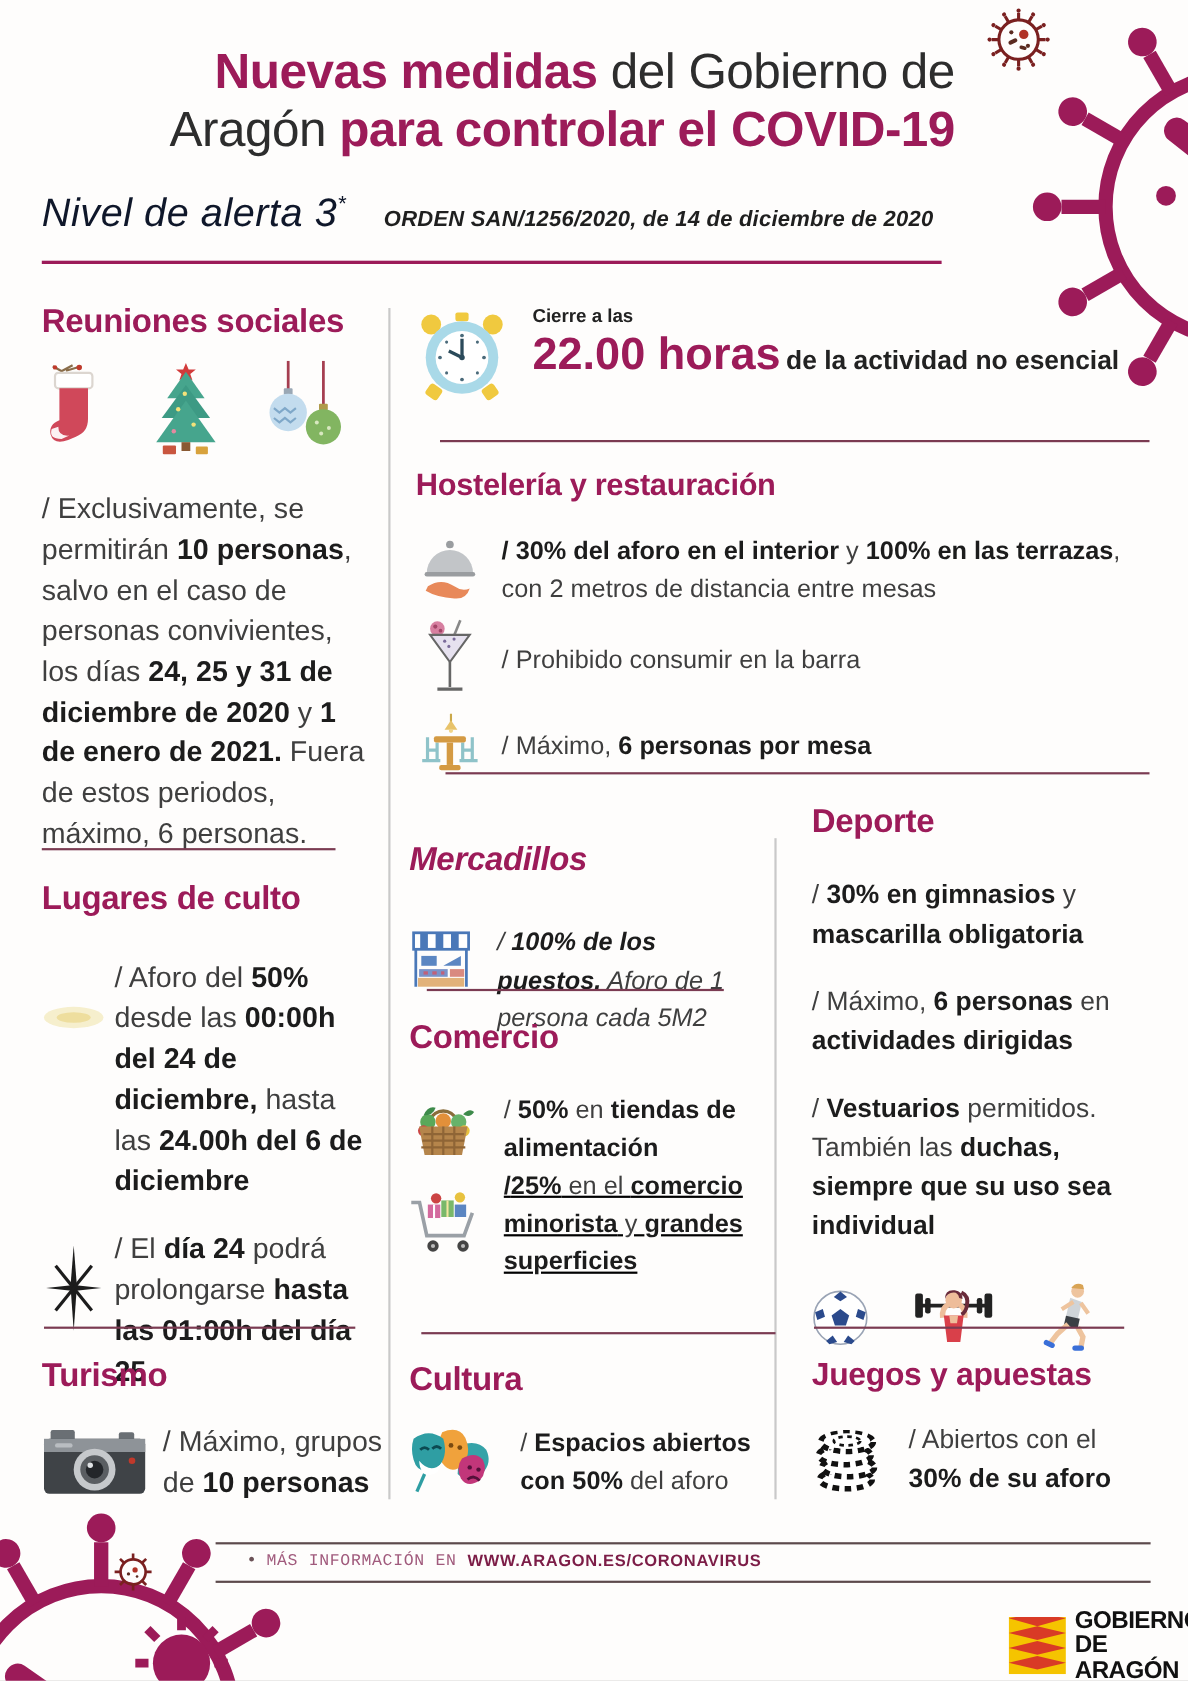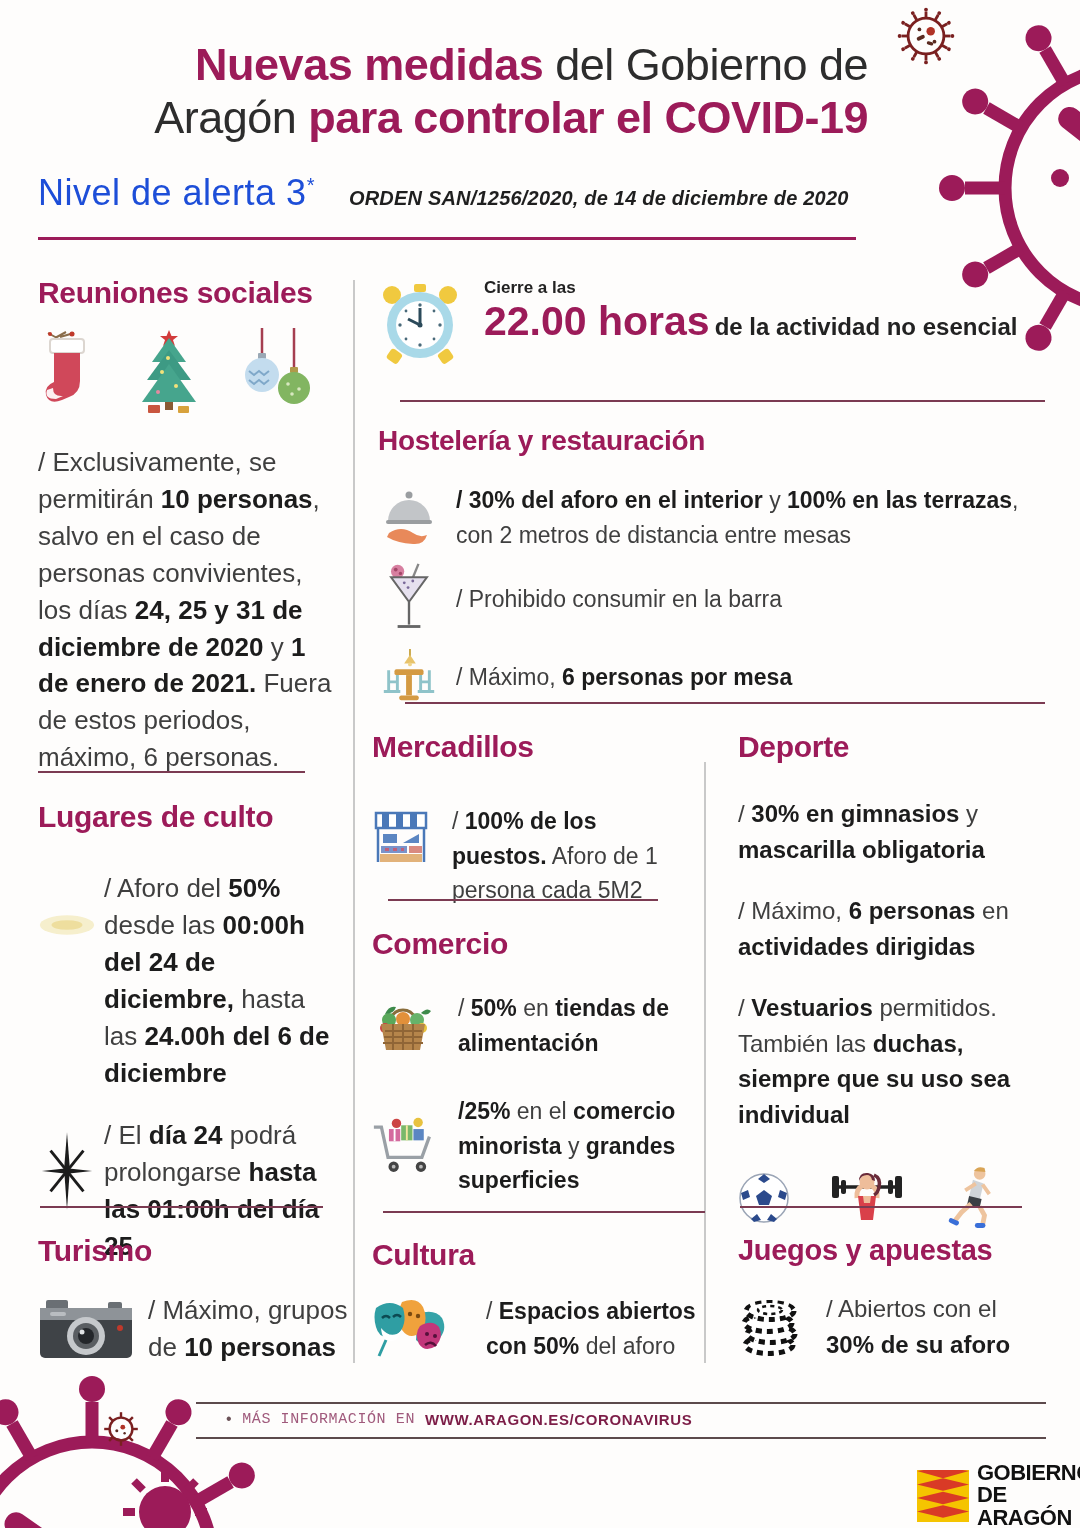--- a/index.html
+++ b/index.html
@@ -11,21 +11,21 @@
     --footline:#5c4a4c;
   }
   *{margin:0;padding:0;box-sizing:border-box;}
   body{background:#888;font-family:"Liberation Sans","DejaVu Sans",sans-serif;}
   .page{position:relative;width:1080px;height:1528px;background:#fefdfc;overflow:hidden;margin:0 auto;}
   .abs{position:absolute;}
   
   .title{font-size:45px;line-height:1.18;font-weight:400;color:#2d2d2d;letter-spacing:-0.5px;text-align:right;}
   .title b{color:var(--accent);font-weight:700;}
   .subrow{display:flex;align-items:baseline;gap:34px;}
-  .alert{font-size:36px;color:#1d4ed8;font-weight:400;letter-spacing:0.5px;}
+  .alert{font-size:36px;color:#0f172a;font-weight:400;letter-spacing:0.5px;font-style:italic;}
   .alert sup{font-size:20px;}
   .order{font-size:20px;font-style:italic;color:#1f1f1f;font-weight:700;letter-spacing:0.2px;}
   .rule{background:var(--accent);height:3px;}
   .hline{background:var(--divider);height:2px;}
   .vline{background:var(--coldiv);width:2px;}
   .fline{background:var(--footline);height:2px;}
   
   .h2{font-size:30px;font-weight:700;color:var(--accent);letter-spacing:-0.3px;}
   .h2.small{font-size:28px;}
   
@@ -488,21 +488,21 @@
           <rect x="29" y="27" width="6" height="21" fill="#d49a43"></rect>
           <rect x="22" y="48" width="20" height="5" rx="2" fill="#d49a43"></rect>
         </svg>
       </span>
       <span class="txt"><span>/  Máximo, </span><b>6 personas por mesa</b></span>
     </div>
   </div>
 
   <div class="abs hline" style="left:405px;top:702px;width:640px;"></div>
 
-  <div class="abs" style="left:372px;top:730px;width:320px;">
+  <div class="abs" style="left:372px;top:765px;width:320px;font-style:italic;">
     <div class="h2">Mercadillos</div>
     <div class="item" style="margin-top:40px;gap:22px;align-items:flex-start;">
       <span class="icncol" style="width:58px;margin-top:6px;">
         <svg width="56" height="56" viewBox="0 0 56 56">
           <rect x="3" y="3" width="50" height="15" fill="#fff" stroke="#4a78b8" stroke-width="2.5"></rect>
           <rect x="9" y="3" width="7" height="15" fill="#4a78b8"></rect>
           <rect x="23" y="3" width="7" height="15" fill="#4a78b8"></rect>
           <rect x="37" y="3" width="7" height="15" fill="#4a78b8"></rect>
           <line x1="5" y1="18" x2="5" y2="52" stroke="#4a78b8" stroke-width="2.5"></line>
           <line x1="51" y1="18" x2="51" y2="52" stroke="#4a78b8" stroke-width="2.5"></line>
@@ -535,21 +535,21 @@
           <circle cx="30" cy="21" r="7" fill="#e2903a"></circle>
           <circle cx="12" cy="30" r="5" fill="#cc4444"></circle>
             <circle cx="49" cy="30" r="5" fill="#e8c23f"></circle>
           <path d="M8 26 h44 l-5 26 h-34 z" fill="#b5854b"></path>
           <path d="M12 33 h37 M11 39 h38 M10 45 h40" stroke="#8f6536" stroke-width="2"></path>
           <path d="M20 26 v26 M30 26 v26 M40 26 v26" stroke="#8f6536" stroke-width="2"></path>
         </svg>
       </span>
       <span class="txt" style="width:245px;"><span>/ </span><b>50%</b><span> en </span><b>tiendas de alimentación</b></span>
     </div>
-    <div class="item" style="margin-top:34px;gap:22px;">
+    <div class="item" style="gap:22px;text-decoration:underline;">
       <span class="icncol" style="width:64px;">
         <svg width="68" height="64" viewBox="0 0 68 64">
           <rect x="18" y="14" width="12" height="13" fill="#d46a9e"></rect>
           <rect x="31" y="10" width="12" height="16" fill="#7ab86a"></rect>
           <rect x="44" y="14" width="11" height="12" fill="#5b86c2"></rect>
           <circle cx="26" cy="8" r="5" fill="#cc4444"></circle>
             <circle cx="49" cy="7" r="5" fill="#e8c23f"></circle>
           <line x1="24" y1="14" x2="24" y2="27" stroke="#fff" stroke-width="2"></line>
           <line x1="37" y1="10" x2="37" y2="26" stroke="#f6e6a0" stroke-width="2"></line>
           <path d="M2 12 h8 l7 32 h36 l8 -22" stroke="#9aa0a6" stroke-width="3.5" fill="none"></path>
@@ -560,21 +560,21 @@
         </svg>
       </span>
       <span class="txt" style="width:245px;"><b>/</b><b>25%</b><span> en el </span><b>comercio minorista</b><span> y </span><b>grandes superficies</b></span>
     </div>
   </div>
 
   <div class="abs hline" style="left:383px;top:1211px;width:322px;"></div>
 
   <div class="abs" style="left:372px;top:1238px;width:340px;">
     <div class="h2">Cultura</div>
-    <div class="item" style="margin-top:22px;gap:36px;">
+    <div class="item" style="margin-top:22px;gap:23px;">
       <span class="icncol" style="width:78px;">
         <svg width="78" height="62" viewBox="0 0 78 62">
           <path d="M46 16 q16 -6 24 4 q6 12 -4 22 q-12 10 -22 0 z" fill="#35a3a8"></path>
           <path d="M30 4 q15 -6 21 5 q6 13 -2 25 q-11 9 -19 -2 q-7 -13 0 -28z" fill="#f0a23c"></path>
           <circle cx="38" cy="16" r="2.2" fill="#7a4a10"></circle>
             <circle cx="46" cy="18" r="2.2" fill="#7a4a10"></circle>
           <path d="M4 10 q14 -10 27 0 q5 17 -6 27 q-17 7 -21 -8 q-3 -10 0 -19z" fill="#2f9ea3"></path>
           <path d="M10 20 q4 -4 8 0 M21 19 q4 -4 8 0" stroke="#0c4a52" stroke-width="2.5" fill="none"></path>
           <path d="M9 30 q10 12 20 3 q-2 10 -11 10 q-8 0 -9 -13z" fill="#fff"></path>
           <path d="M48 28 q12 -7 19 1 q5 10 -3 19 q-11 7 -17 -2 q-5 -10 1 -18z" fill="#c2367a"></path>

